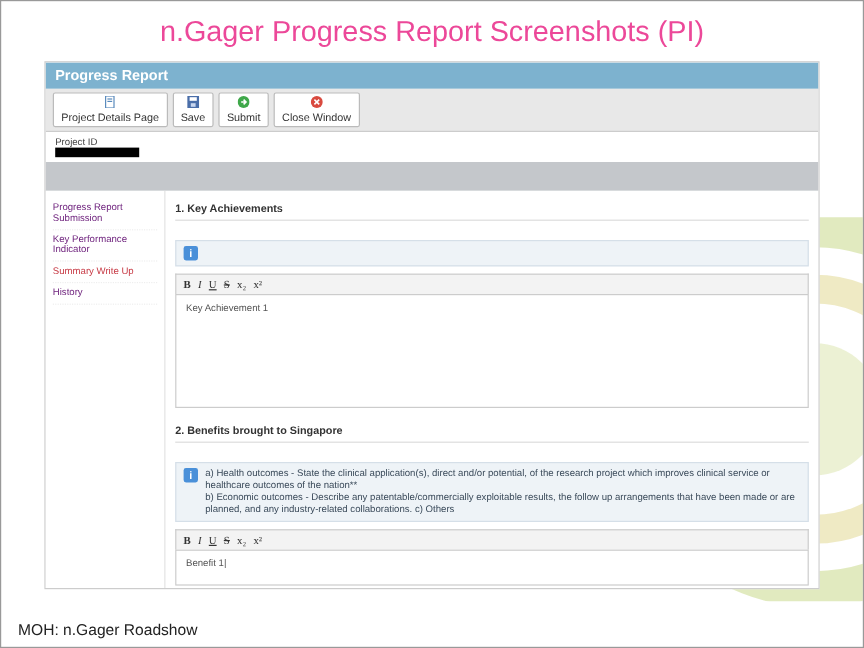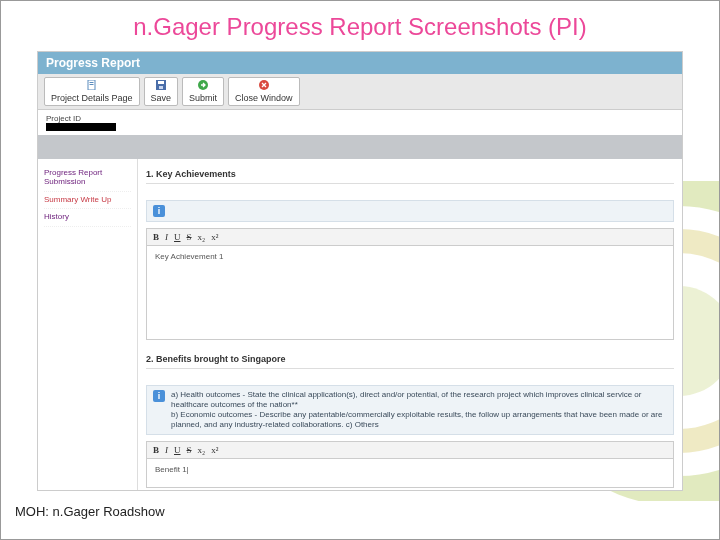--- a/index.html
+++ b/index.html
@@ -159,21 +159,21 @@
     padding: 6px 8px;
     font-size: 8px;
     color: #555;
     margin-bottom: 10px;
   }
   .editor-area.tall { min-height: 95px; }
   .editor-area.short { min-height: 30px; }
   .footer-note {
     position: absolute;
     left: 14px;
-    bottom: 20px;
+    bottom: 7px;
     font-size: 13px;
     color: #222;
     z-index: 3;
   }
 </style>
 </head>
 <body>
 
 <div class="bg-circles">
   <svg viewBox="0 0 320 320">
@@ -225,20 +225,21 @@
   <div class="projid">
     <span>Project ID</span><br>
     <span class="redact"></span>
   </div>
 
   <div class="grey-band"></div>
 
   <div class="body-row">
     <div class="sidebar">
       <div class="sidebar-item">Progress Report Submission</div>
+      <div class="sidebar-item">Key Performance Indicator</div>
       <div class="sidebar-item active">Summary Write Up</div>
       <div class="sidebar-item">History</div>
     </div>
 
     <div class="main">
 
       <div class="section-title">1. Key Achievements</div>
       <div class="info-row">
         <div class="info-icon">i</div>
       </div>

